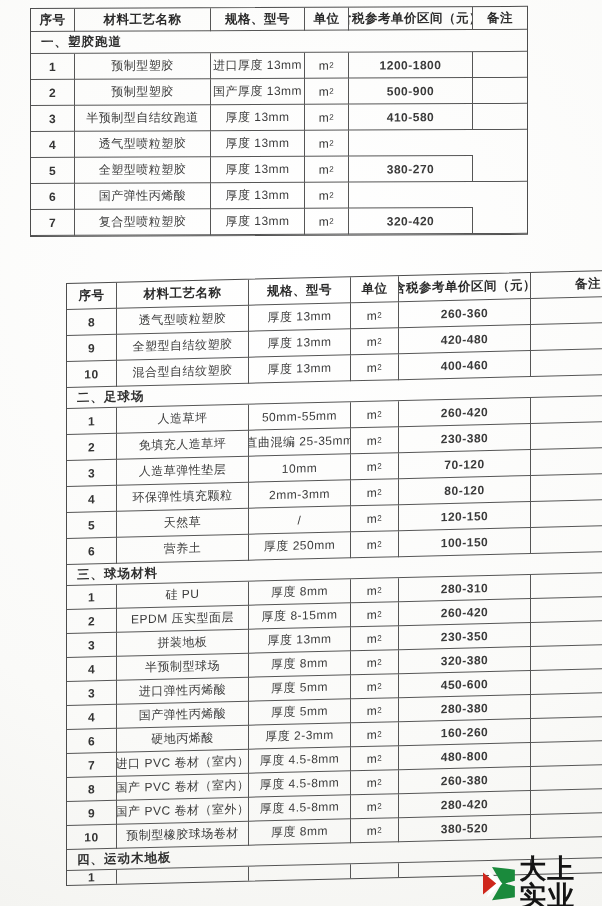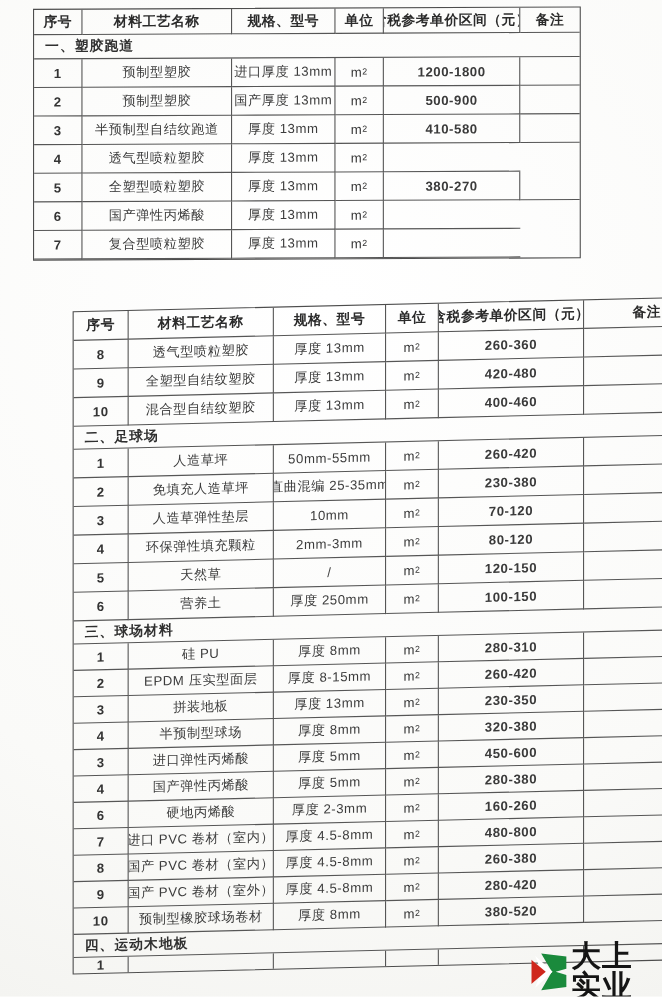--- a/index.html
+++ b/index.html
@@ -131,20 +131,21 @@
         <div class="cell name">国产弹性丙烯酸</div>
         <div class="cell spec">厚度 13mm</div>
         <div class="cell unit">m<sup>2</sup></div>
         <div class="cell remark"></div>
       </div>
       <div class="row data">
         <div class="cell num">7</div>
         <div class="cell name">复合型喷粒塑胶</div>
         <div class="cell spec">厚度 13mm</div>
         <div class="cell unit">m<sup>2</sup></div>
+        <div class="cell price">320-420</div>
         <div class="cell remark"></div>
       </div>
     </div>
 
   <div class="tbl" id="table2">
       <div class="row header">
         <div class="cell h">序号</div>
         <div class="cell h">材料工艺名称</div>
         <div class="cell h">规格、型号</div>
         <div class="cell h">单位</div>

